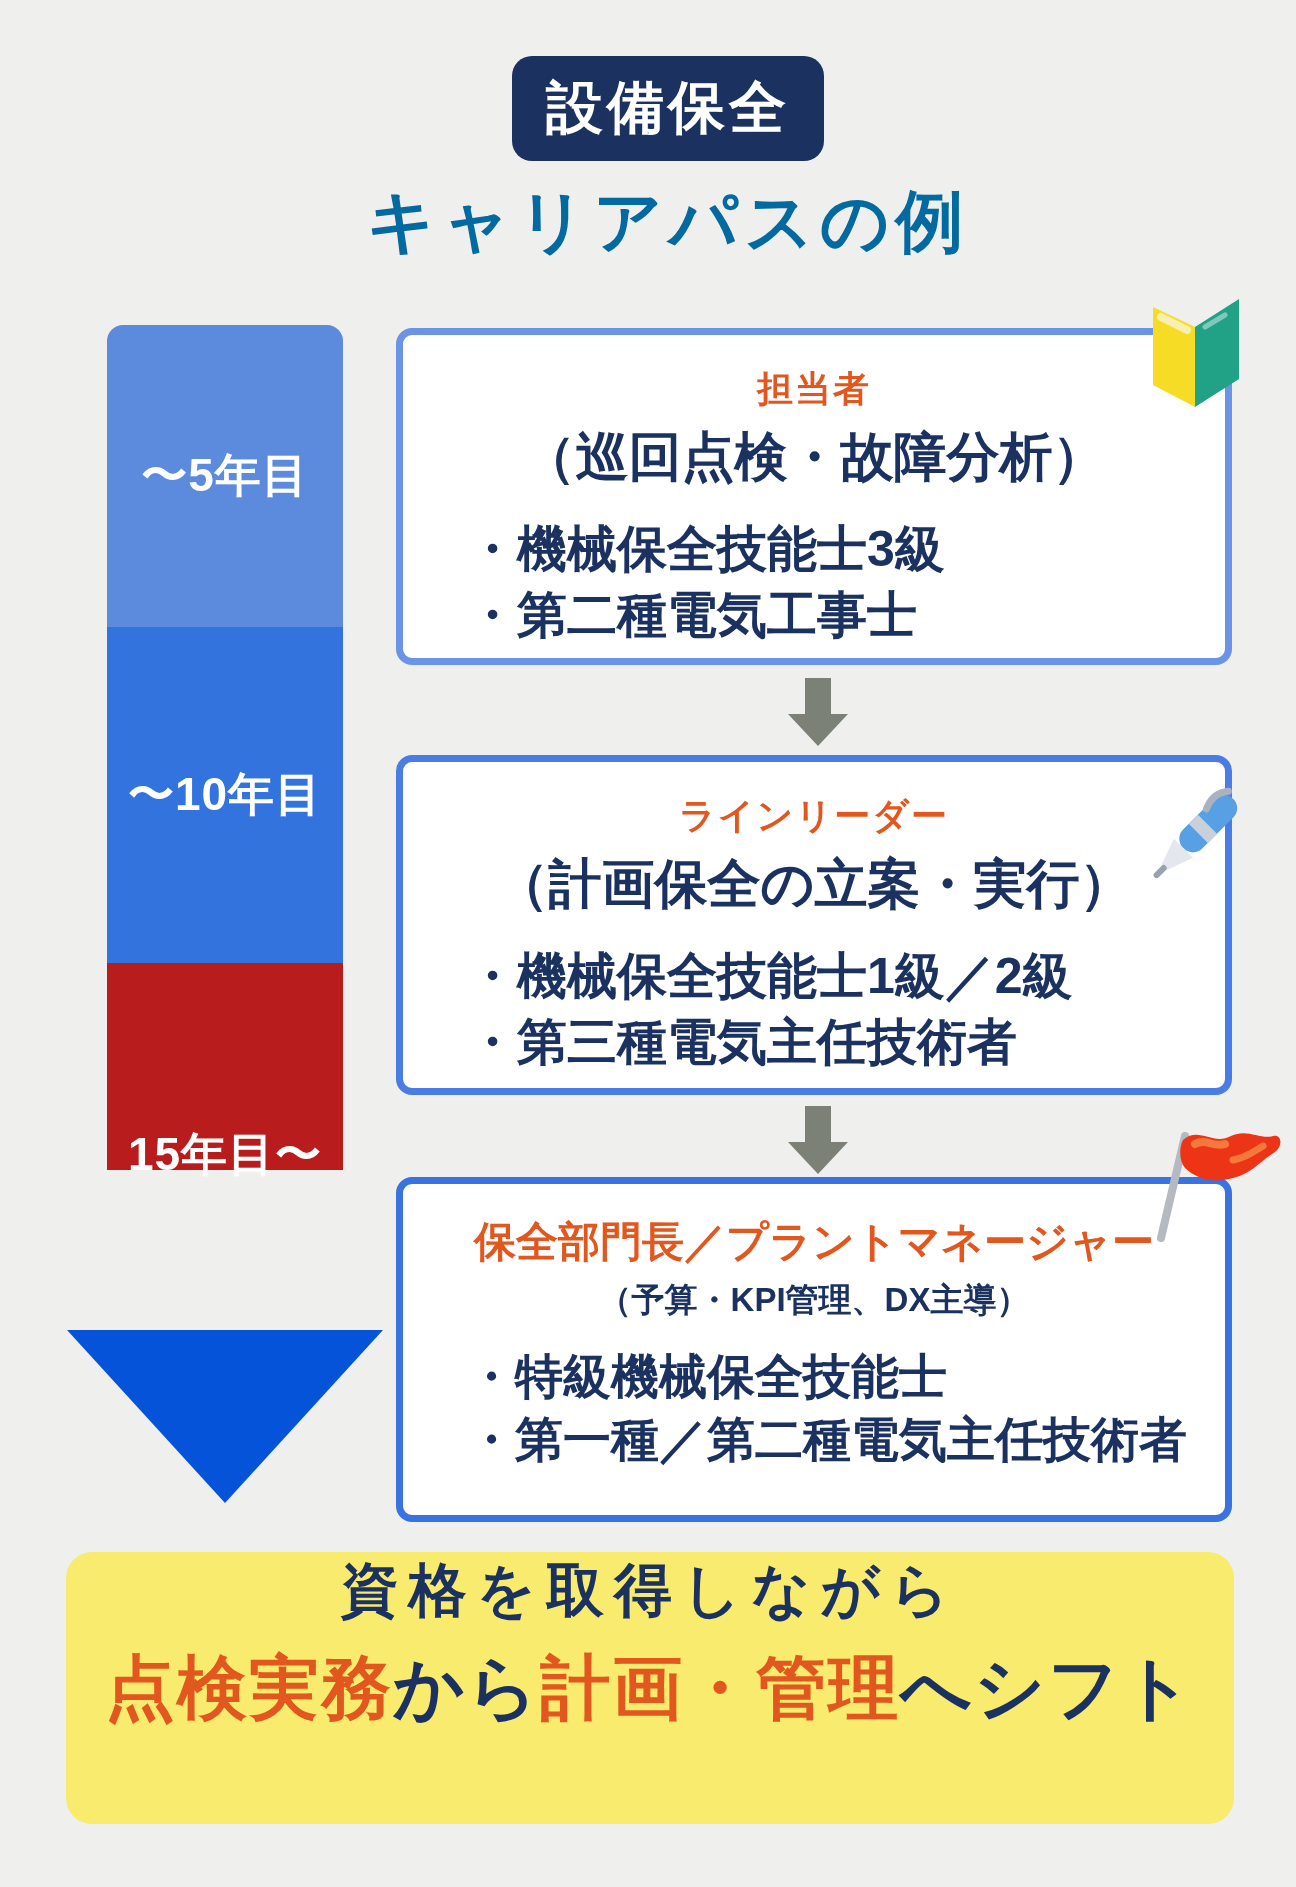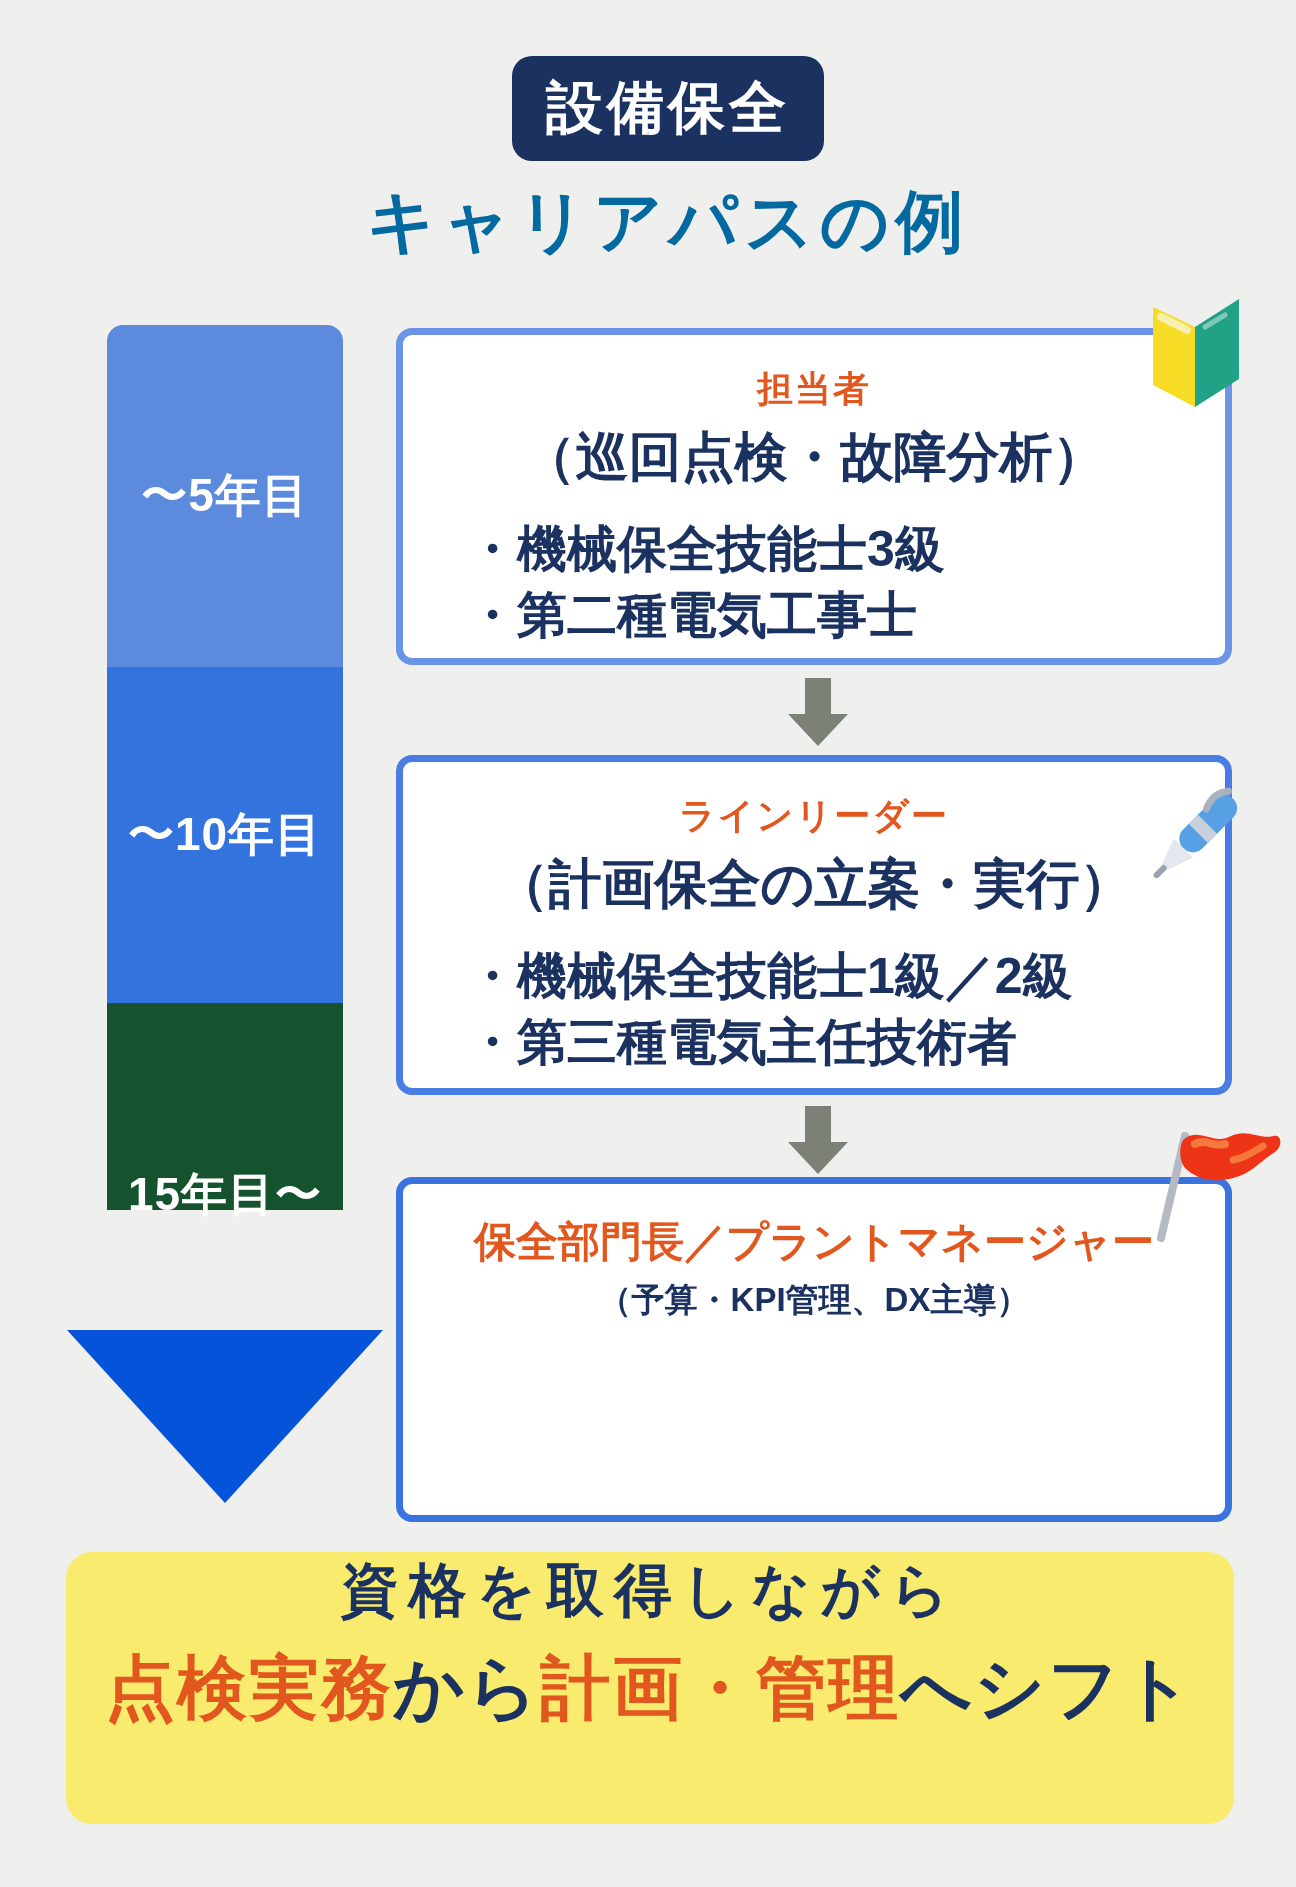--- a/index.html
+++ b/index.html
@@ -23,21 +23,21 @@
     font-size:57px;letter-spacing:4px;
     padding:14px 34px;border-radius:20px;
   }
   .page-title{
     margin:16px 0 0 0;
     color:#0369a1;font-size:68px;letter-spacing:6px;
   }
   
   .timeline{position:absolute;left:107px;top:325px;width:236px;}
   .seg{position:relative;width:236px;}
-  .seg1{height:342px;border-radius:16px 16px 0 0;}
+  .seg1{height:302px;border-radius:16px 16px 0 0;}
   .seg2{height:336px;}
   .seg3{height:207px;}
   .seg-label{
     position:absolute;left:0;right:0;text-align:center;
     color:#ffffff;font-size:46px;letter-spacing:1px;
     z-index:3;
   }
   .seg1 .seg-label,.seg2 .seg-label{top:50%;transform:translateY(-50%);}
   .seg3 .seg-label{bottom:-16px;}
   .arrowhead{
@@ -97,21 +97,21 @@
     <h1 class="page-title">キャリアパスの例</h1>
   </div>
 
   <div class="timeline">
     <div class="seg seg1" style="background-color: rgb(92, 139, 221);">
       <span class="seg-label">〜5年目</span>
     </div>
     <div class="seg seg2" style="background-color: rgb(50, 115, 222);">
       <span class="seg-label">〜10年目</span>
     </div>
-    <div class="seg seg3" style="background-color: #14532d;">
+    <div class="seg seg3" style="background-color: #b91c1c;">
       <span class="seg-label">15年目〜</span>
     </div>
     <div class="arrowhead" style="border-top-color: rgb(5, 83, 217);"></div>
   </div>
 
   <section class="stage s1" style="border-color: rgb(107, 147, 230);">
     <span class="corner-icon book">
       <svg width="104" height="120" viewBox="0 0 104 120">
         <polygon points="94,6 50,34 50,114 94,86" fill="#21a186"></polygon>
         <polygon points="8,14 50,34 50,114 8,92" fill="#f7dc25"></polygon>
@@ -171,20 +171,24 @@
                  C131,8 132,20 124,26
                  C108,36 100,48 82,52
                  C62,58 44,52 34,42
                  C28,35 28,22 32,14 Z" fill="#ee3417"></path>
         <path d="M44,18 C56,12 62,22 74,18" stroke="#f5793c" stroke-width="8" fill="none" stroke-linecap="round"></path>
         <path d="M82,34 C94,32 102,26 112,20" stroke="#f5793c" stroke-width="7" fill="none" stroke-linecap="round"></path>
       </svg>
     </span>
     <h2 class="stage-title">保全部門長／プラントマネージャー</h2>
     <div class="stage-subtitle">（予算・KPI管理、DX主導）</div>
+    <ul class="bullets">
+      <li>・特級機械保全技能士</li>
+      <li>・第一種／第二種電気主任技術者</li>
+    </ul>
   </section>
 
   <footer class="summary">
     <div class="sum-line1">資格を取得しながら</div>
     <div class="sum-line2">
       <span style="color: rgb(226, 87, 30);">点検実務</span><span style="color: rgb(27, 50, 97);">から</span><span style="color: rgb(226, 87, 30);">計画・管理</span><span style="color: rgb(27, 50, 97);">へシフト</span>
     </div>
   </footer>
 
 </div>

